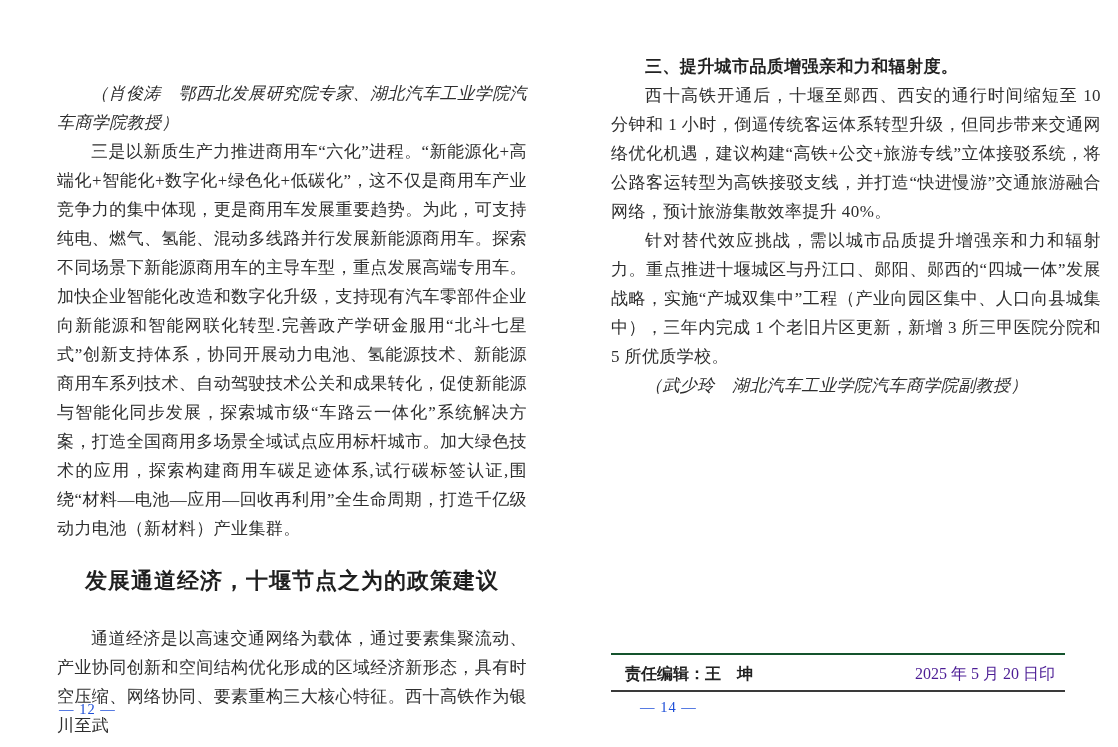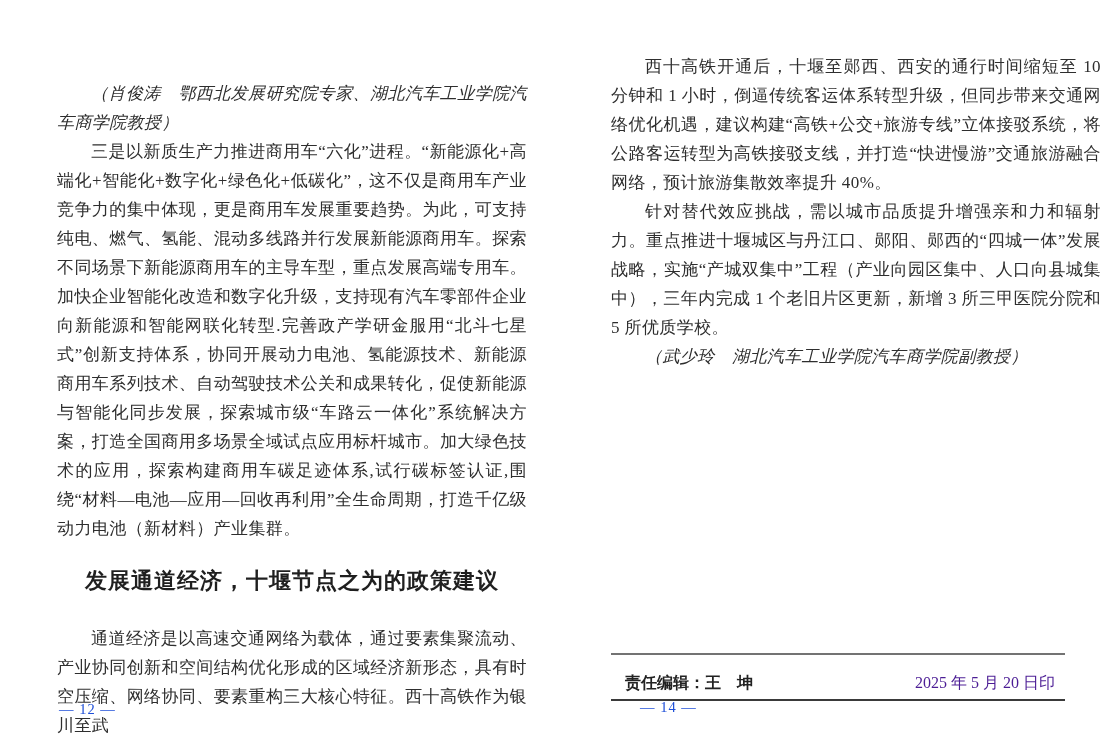--- a/index.html
+++ b/index.html
@@ -51,26 +51,26 @@
     line-height: 32px;
     letter-spacing: 1px;
     margin: 22px 0 27px 0;
     color: #1f1f1f;
   }
   .colophon {
     position: absolute;
     left: 611px;
     top: 653px;
     width: 430px;
-    border-top: 2px solid #737373;
+    border-top: 2px solid #14532d;
     border-bottom: 2px solid #3a3a3a;
     display: flex;
     justify-content: space-between;
     align-items: center;
-    padding: 18px 10px 6px 14px;
+    padding: 9px 10px 6px 14px;
     font-size: 16px;
     line-height: 20px;
   }
   .colophon .editor {
     font-weight: bold;
     color: #222222;
   }
   .colophon .print-date {
     color: #4c1d95;
   }
@@ -89,20 +89,21 @@
 <div class="col col-left">
   <p class="body indent kai">（肖俊涛　鄂西北发展研究院专家、湖北汽车工业学院汽车商学院教授）</p>
   <p class="body indent">三是以新质生产力推进商用车“六化”进程。“新能源化+高端化+智能化+数字化+绿色化+低碳化”，这不仅是商用车产业竞争力的集中体现，更是商用车发展重要趋势。为此，可支持纯电、燃气、氢能、混动多线路并行发展新能源商用车。探索不同场景下新能源商用车的主导车型，重点发展高端专用车。加快企业智能化改造和数字化升级，支持现有汽车零部件企业向新能源和智能网联化转型.完善政产学研金服用“北斗七星式”创新支持体系，协同开展动力电池、氢能源技术、新能源商用车系列技术、自动驾驶技术公关和成果转化，促使新能源与智能化同步发展，探索城市级“车路云一体化”系统解决方案，打造全国商用多场景全域试点应用标杆城市。加大绿色技术的应用，探索构建商用车碳足迹体系,试行碳标签认证,围绕“材料—电池—应用—回收再利用”全生命周期，打造千亿级动力电池（新材料）产业集群。</p>
   <h2 class="section-title">发展通道经济，十堰节点之为的政策建议</h2>
   <p class="body indent">通道经济是以高速交通网络为载体，通过要素集聚流动、产业协同创新和空间结构优化形成的区域经济新形态，具有时空压缩、网络协同、要素重构三大核心特征。西十高铁作为银川至武</p>
 </div>
 
 <div class="pageno pageno-left">— 12 —</div>
 
 <div class="col col-right">
+  <p class="body indent sub-heading">三、提升城市品质增强亲和力和辐射度。</p>
   <p class="body indent">西十高铁开通后，十堰至郧西、西安的通行时间缩短至 10 分钟和 1 小时，倒逼传统客运体系转型升级，但同步带来交通网络优化机遇，建议构建“高铁+公交+旅游专线”立体接驳系统，将公路客运转型为高铁接驳支线，并打造“快进慢游”交通旅游融合网络，预计旅游集散效率提升 40%。</p>
   <p class="body indent">针对替代效应挑战，需以城市品质提升增强亲和力和辐射力。重点推进十堰城区与丹江口、郧阳、郧西的“四城一体”发展战略，实施“产城双集中”工程（产业向园区集中、人口向县城集中），三年内完成 1 个老旧片区更新，新增 3 所三甲医院分院和 5 所优质学校。</p>
   <p class="body indent kai">（武少玲　湖北汽车工业学院汽车商学院副教授）</p>
 </div>
 
 <div class="colophon">
   <span class="editor">责任编辑：王　坤</span>
   <span class="print-date">2025 年 5 月 20 日印</span>
 </div>
 

